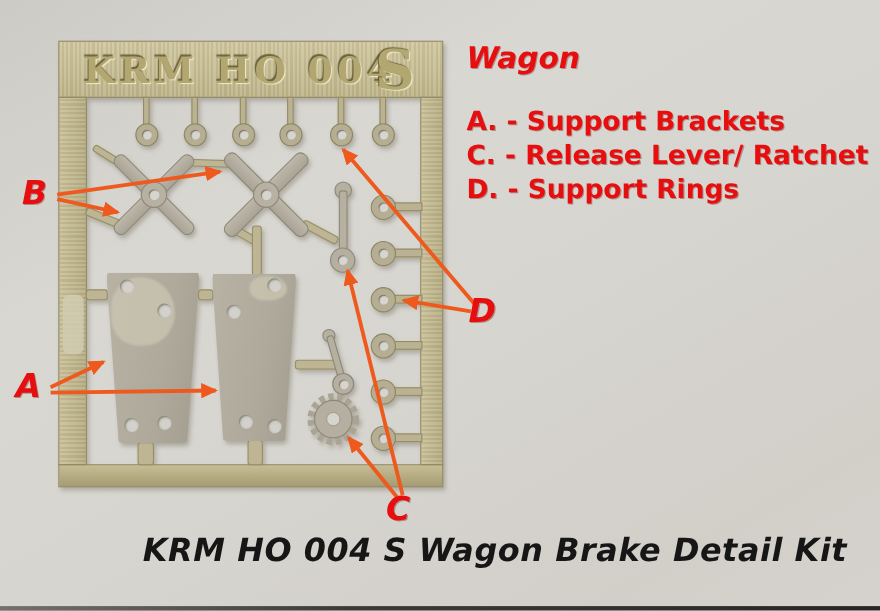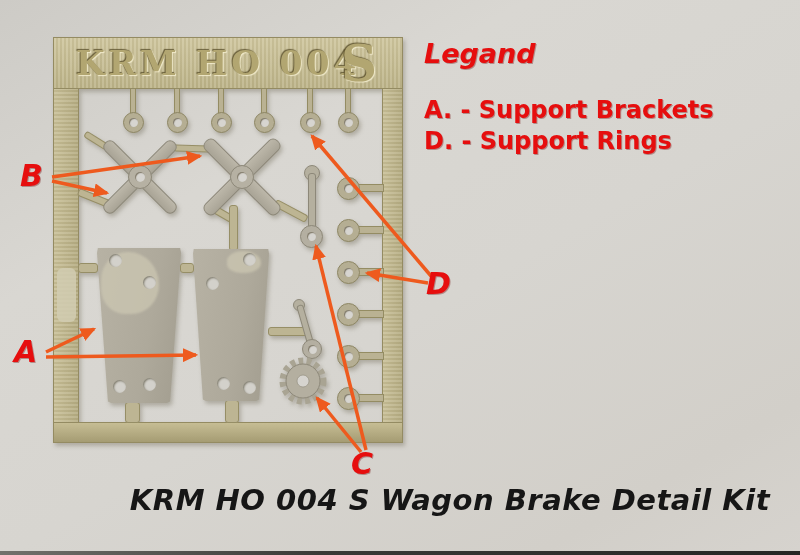--- a/index.html
+++ b/index.html
@@ -222,22 +222,23 @@
       <line x1="366" y1="450" x2="316" y2="246" marker-end="url(#ah)"></line>
       <line x1="361" y1="452" x2="317" y2="398" marker-end="url(#ah)"></line>
     </g>
   </svg>
 
   <div class="plabel" style="left:20px;top:158px">B</div>
   <div class="plabel" style="left:14px;top:334px">A</div>
   <div class="plabel" style="left:426px;top:266px">D</div>
   <div class="plabel" style="left:351px;top:446px">C</div>
 
-  <div class="legend-title">Legand</div>
+  <div class="legend-title">Wagon</div>
   <div class="legend-items">
     <div>A. - Support Brackets</div>
+    <div>C. - Release Lever/ Ratchet</div>
     <div>D. - Support Rings</div>
   </div>
 
   <div class="caption">KRM HO 004 S Wagon Brake Detail Kit</div>
 
   <div class="photo-edge"></div>
 </div>
 
 </body></html>

